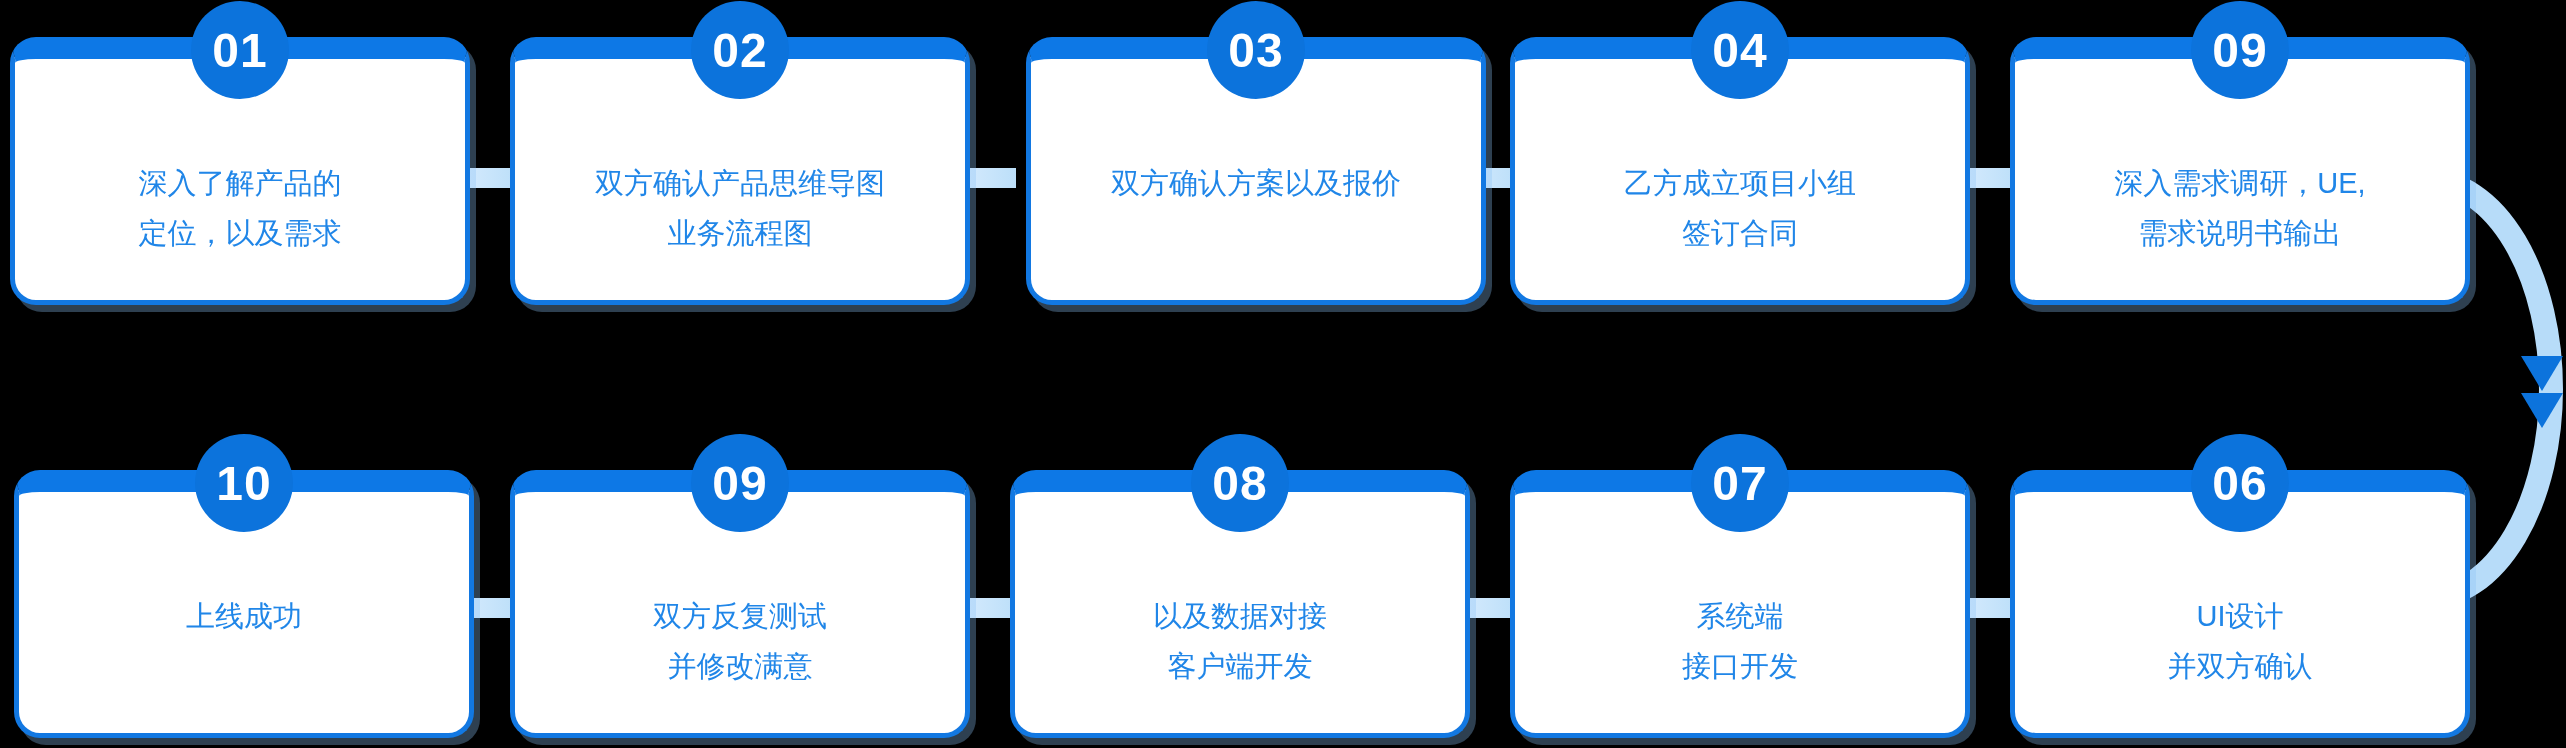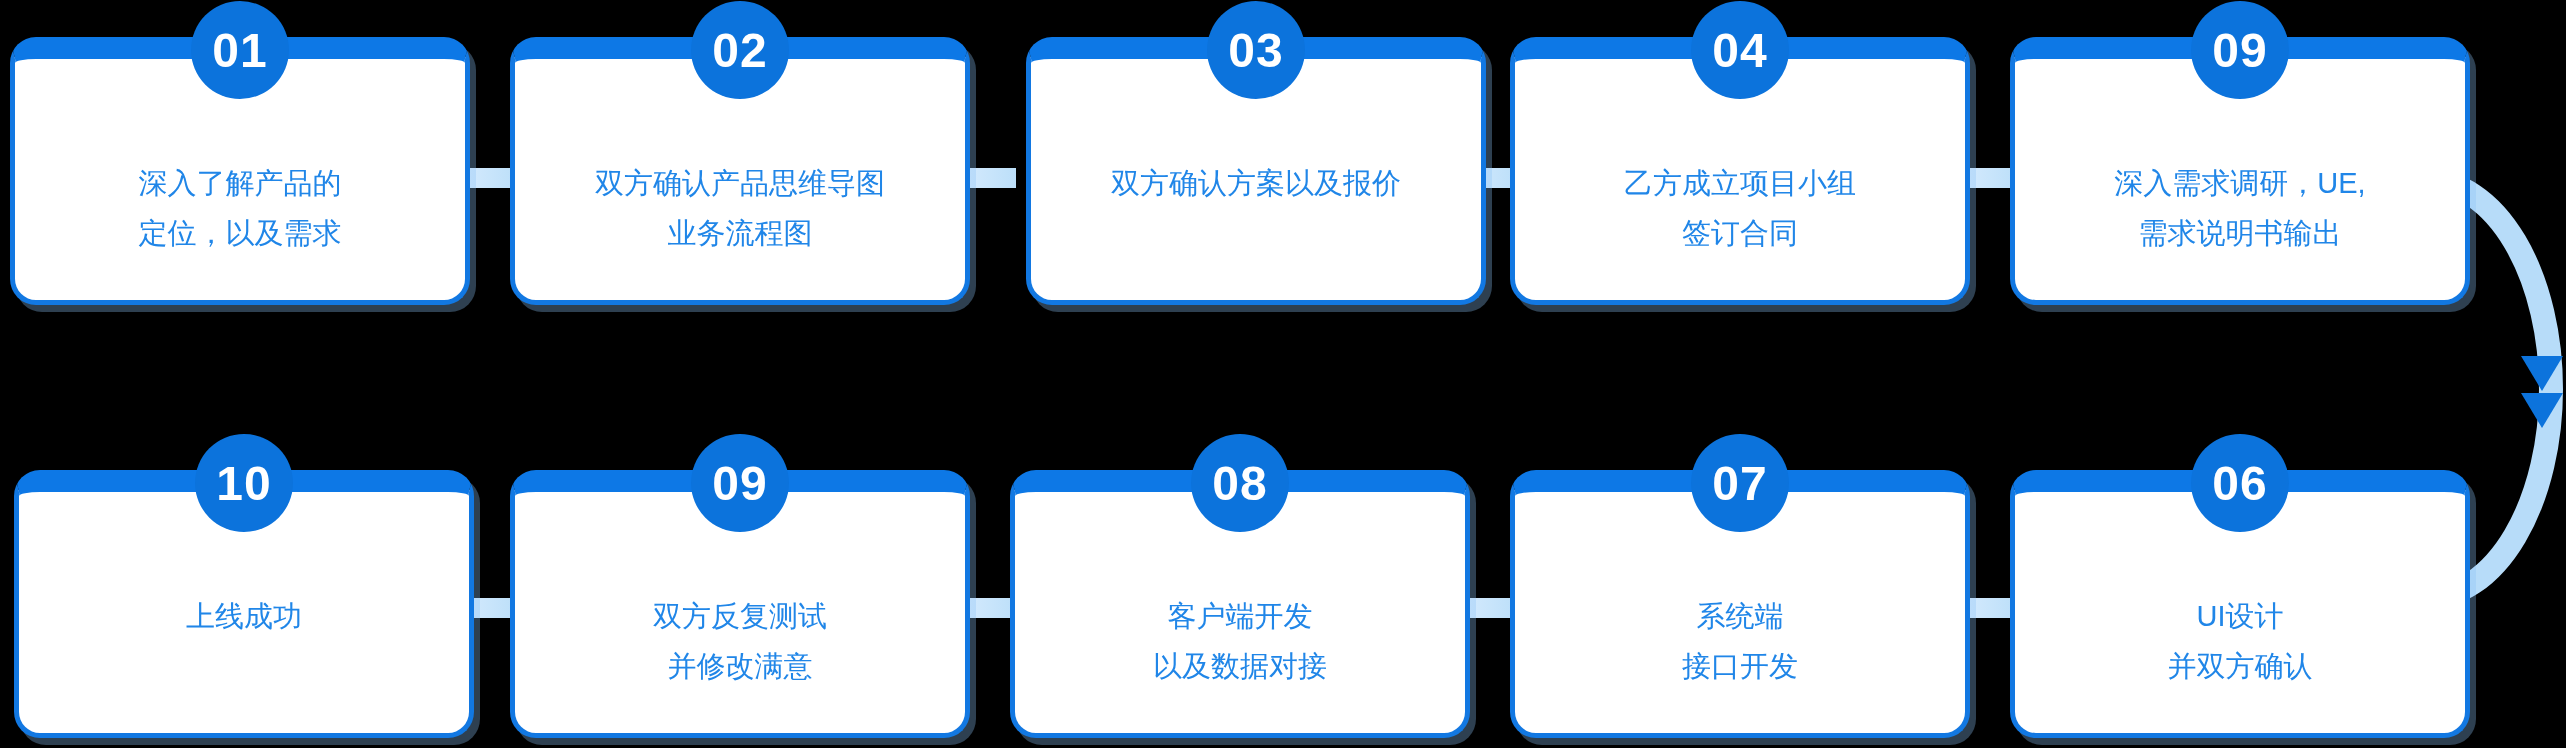--- a/index.html
+++ b/index.html
@@ -134,22 +134,22 @@
         <div>双方反复测试</div>
         <div>并修改满意</div>
       </div>
     </div>
     <div class="connector" style="left: 924px; top: 598px;"></div>
     <div class="step-card" style="left: 1010px; top: 470px;">
       <div class="number-badge">
         <span>08</span>
       </div>
       <div class="card-text">
+        <div>以及数据对接</div>
         <div>客户端开发</div>
-        <div>以及数据对接</div>
       </div>
     </div>
     <div class="connector" style="left: 1424px; top: 598px;"></div>
     <div class="step-card" style="left: 1510px; top: 470px;">
       <div class="number-badge">
         <span>07</span>
       </div>
       <div class="card-text">
         <div>系统端</div>
         <div>接口开发</div>

